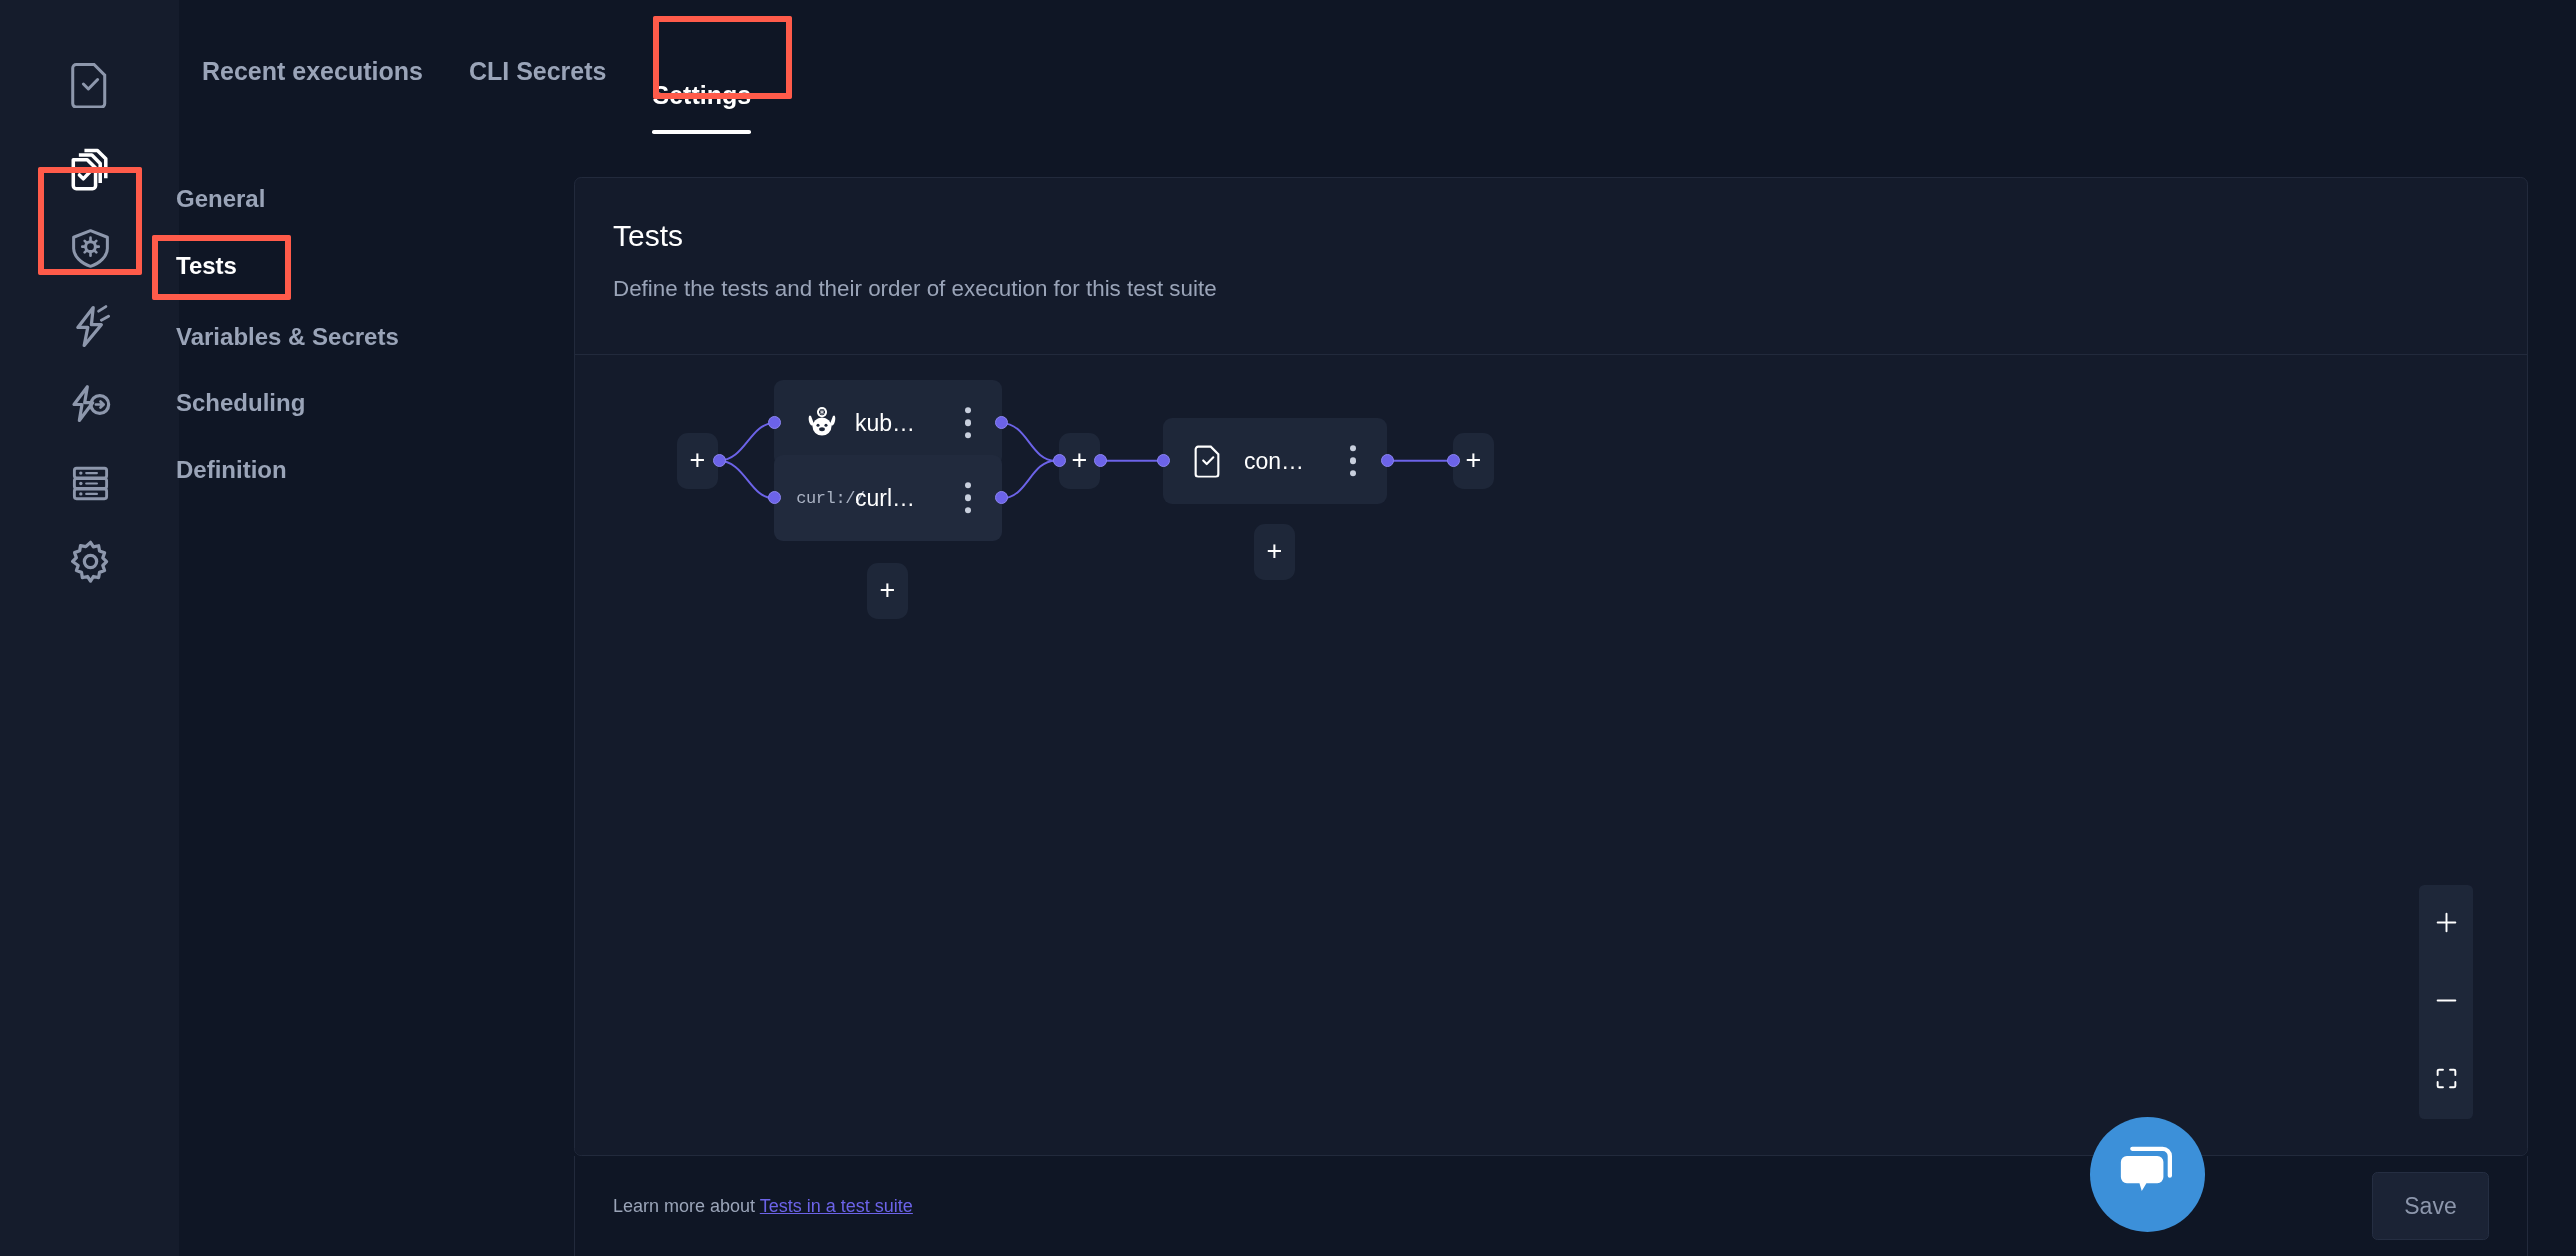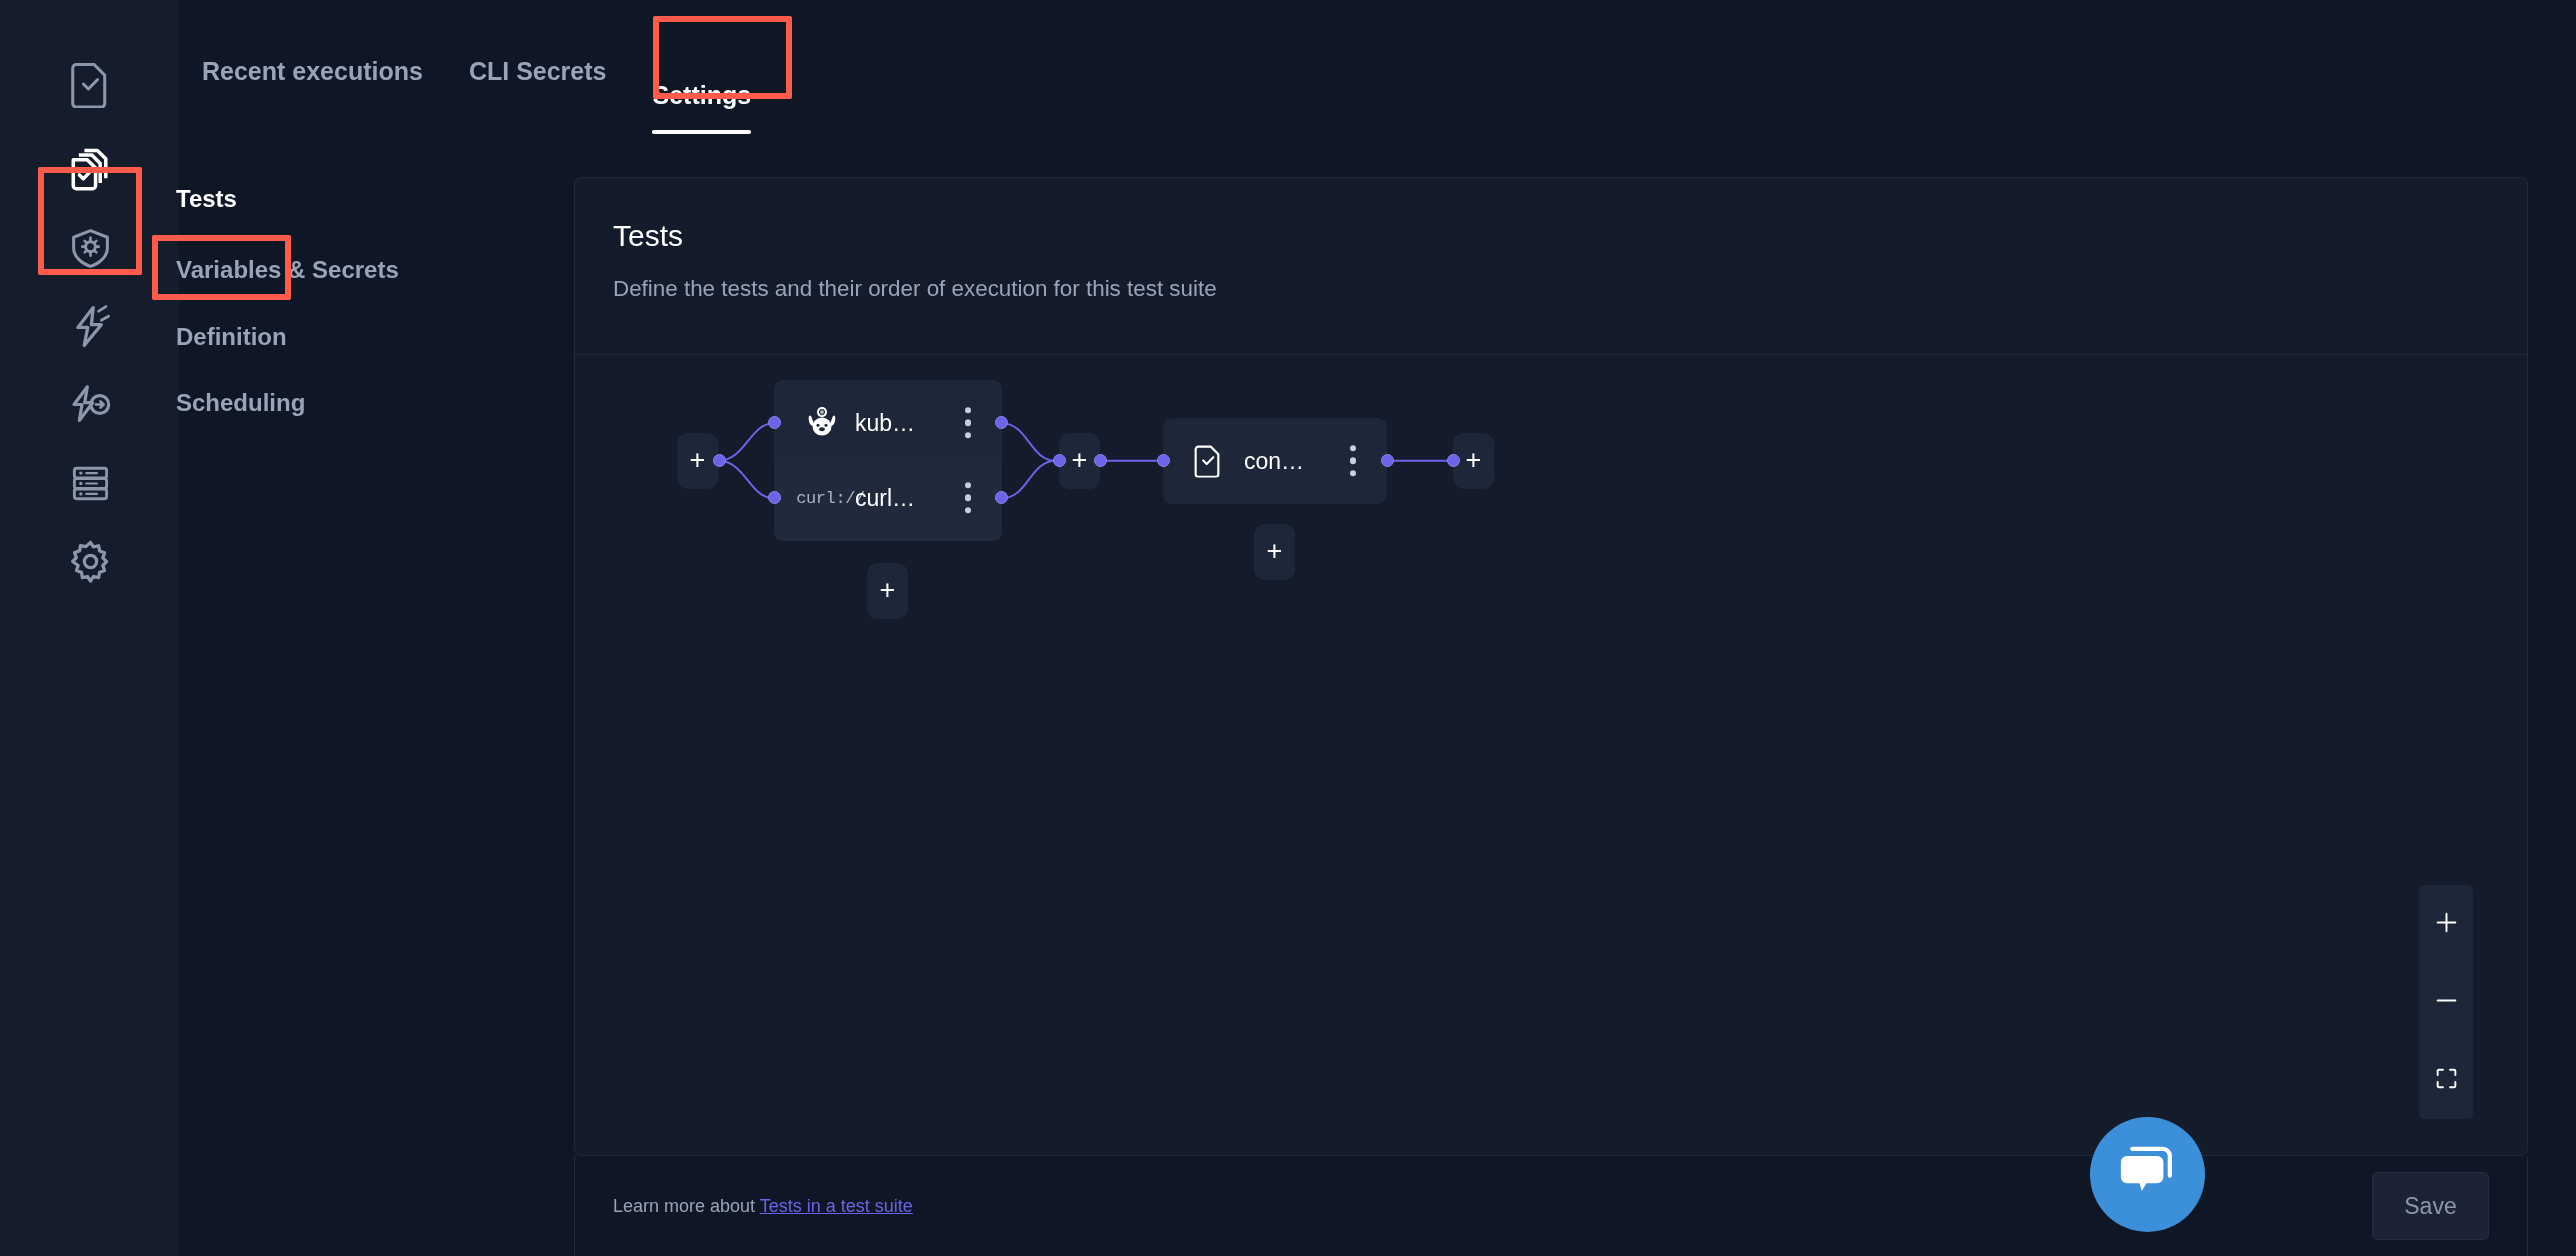--- a/index.html
+++ b/index.html
@@ -237,31 +237,34 @@
     <div class="tab">
       <span>CLI Secrets</span>
     </div>
     <div class="tab active">
       <span>Settings</span>
       <span class="tab-underline"></span>
     </div>
   </div>
 
   <div class="subnav">
+    <div class="subnav-item">
+      <span>General</span>
+    </div>
     <div class="subnav-item active" style="margin-bottom:25px">
       <span>Tests</span>
     </div>
     <div class="subnav-item">
       <span>Variables &amp; Secrets</span>
     </div>
     <div class="subnav-item">
+      <span>Scheduling</span>
+    </div>
+    <div class="subnav-item">
       <span>Definition</span>
-    </div>
-    <div class="subnav-item">
-      <span>Scheduling</span>
     </div>
   </div>
 
   <div class="panel">
 
     <div class="panel-header">
       <div class="panel-title">Tests</div>
       <div class="panel-sub">Define the tests and their order of execution for this test suite</div>
     </div>
     <div class="panel-divider"></div>

